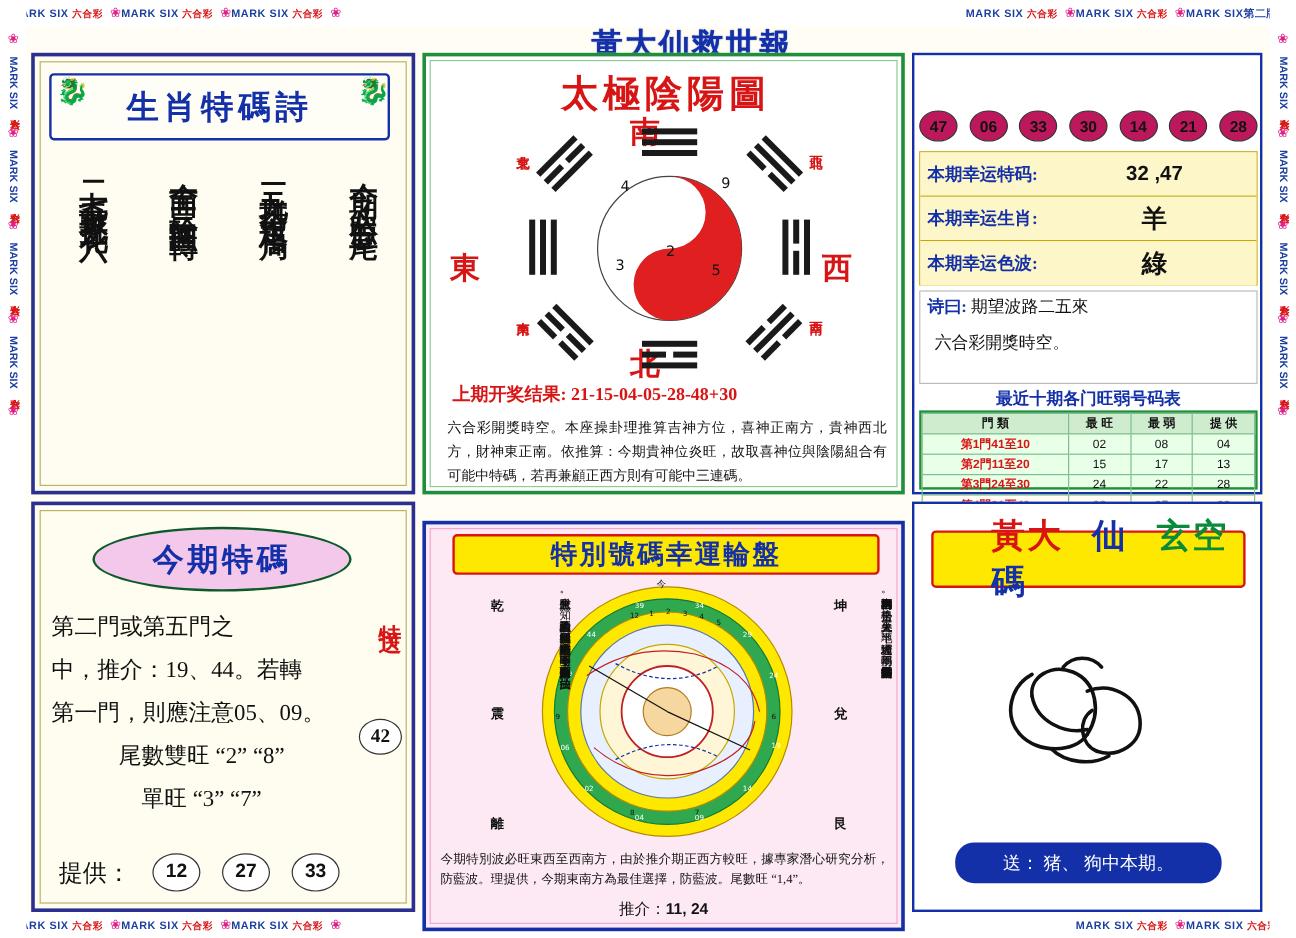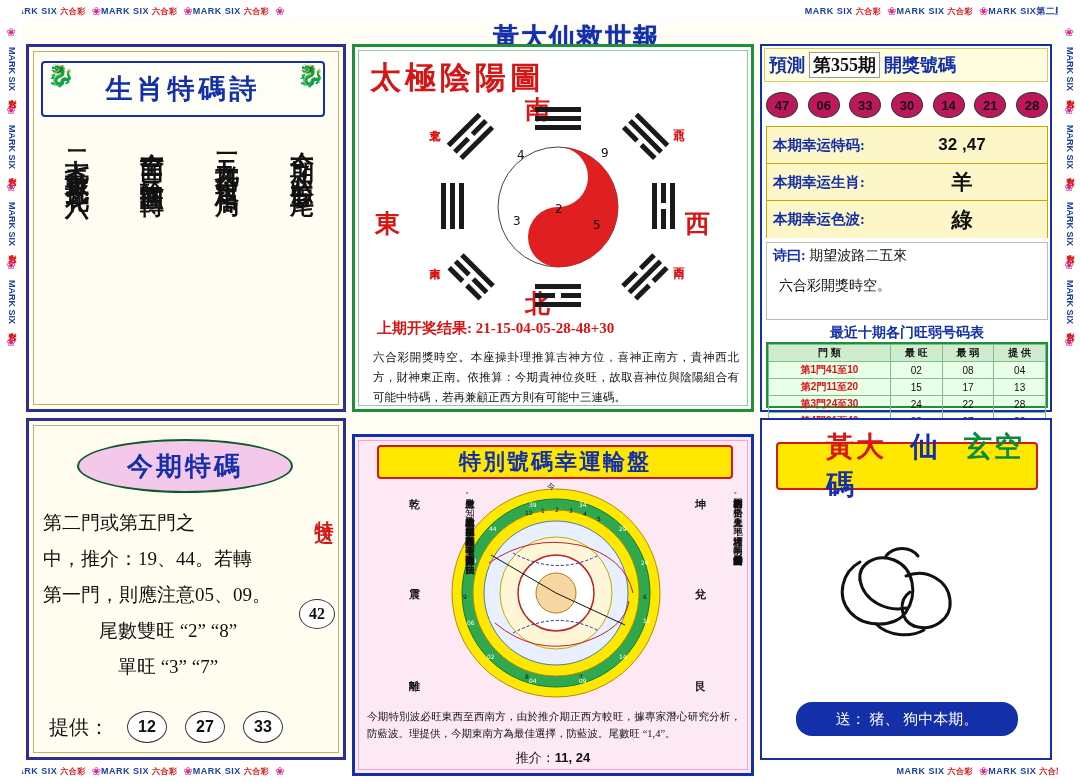--- a/index.html
+++ b/index.html
@@ -111,22 +111,22 @@
   }
 
   
   #panelB {
     left:330px; top:22px; width:402px; height:368px;
     border:3px solid #1f8f3a;
     background:#fff;
   }
   #panelB .inner { position:absolute; inset:3px; border:1px solid #8fc99c; }
   .taiji-title {
-    position:absolute; left:15px; top:10px; width:340px;
-    text-align:left;
+    position:absolute; left:30px; top:10px; width:340px;
+    text-align:center;
     font-size:31px; font-weight:bold; color:#d81515;
     letter-spacing:4px;
   }
   .bagua-wrap {
     position:absolute; left:80px; top:54px; width:246px; height:212px;
   }
   .dir {
     position:absolute; font-size:25px; font-weight:bold; color:#d81515;
   }
   .dir.n { left:170px; top:46px; }
@@ -511,25 +511,20 @@
       </div>
 
       <div class="result-line">
         <span class="lbl">上期开奖结果:</span>
         <span>21-15-04-05-28-48+30</span>
       </div>
       <div class="bodytext">六合彩開獎時空。本座操卦理推算吉神方位，喜神正南方，貴神西北方，財神東正南。依推算：今期貴神位炎旺，故取喜神位與陰陽組合有可能中特碼，若再兼顧正西方則有可能中三連碼。</div>
     </div>
 
     <div class="panel" id="panelC">
-      <div class="pred-head">
-        <span class="b1">預測</span>
-        <span class="issue">第355期</span>
-        <span class="b2">開獎號碼</span>
-      </div>
 
       <div class="balls-row">
         <div class="ball">47</div>
         <div class="ball">06</div>
         <div class="ball">33</div>
         <div class="ball">30</div>
         <div class="ball">14</div>
         <div class="ball">21</div>
         <div class="ball">28</div>
       </div>

